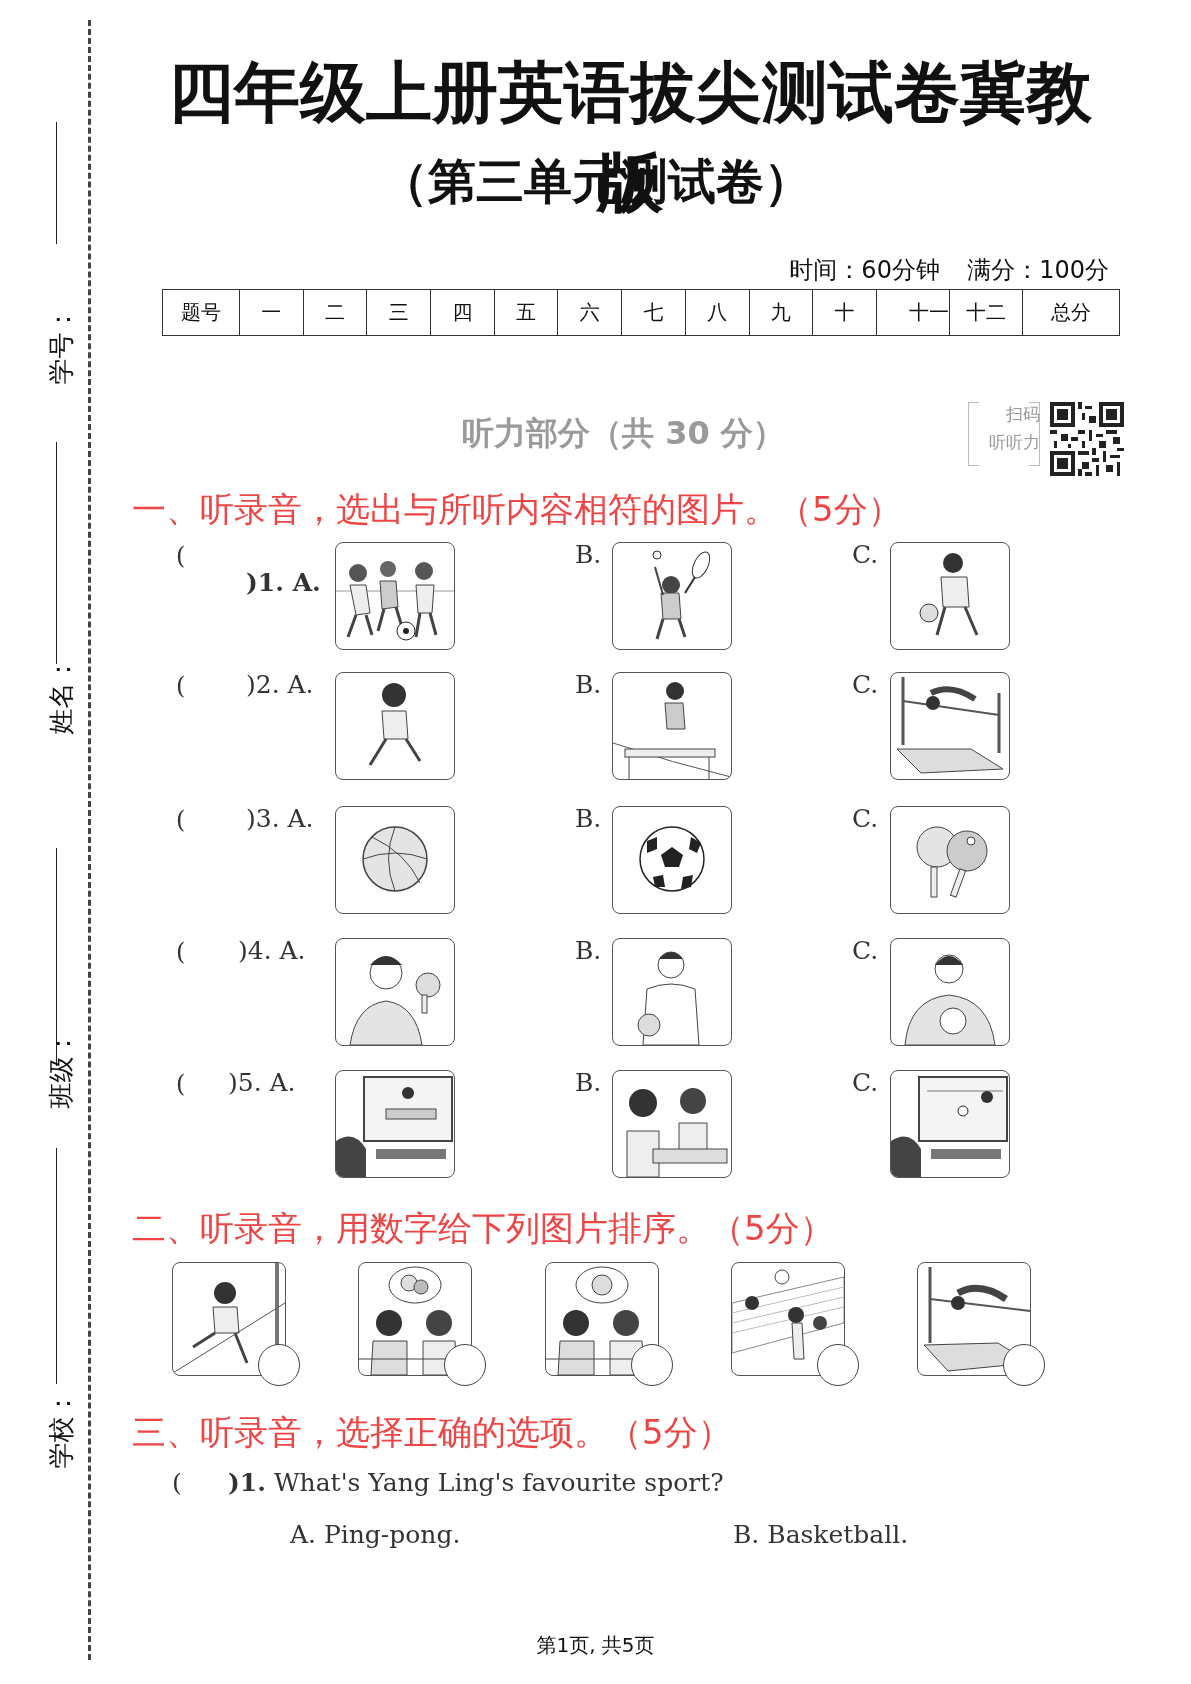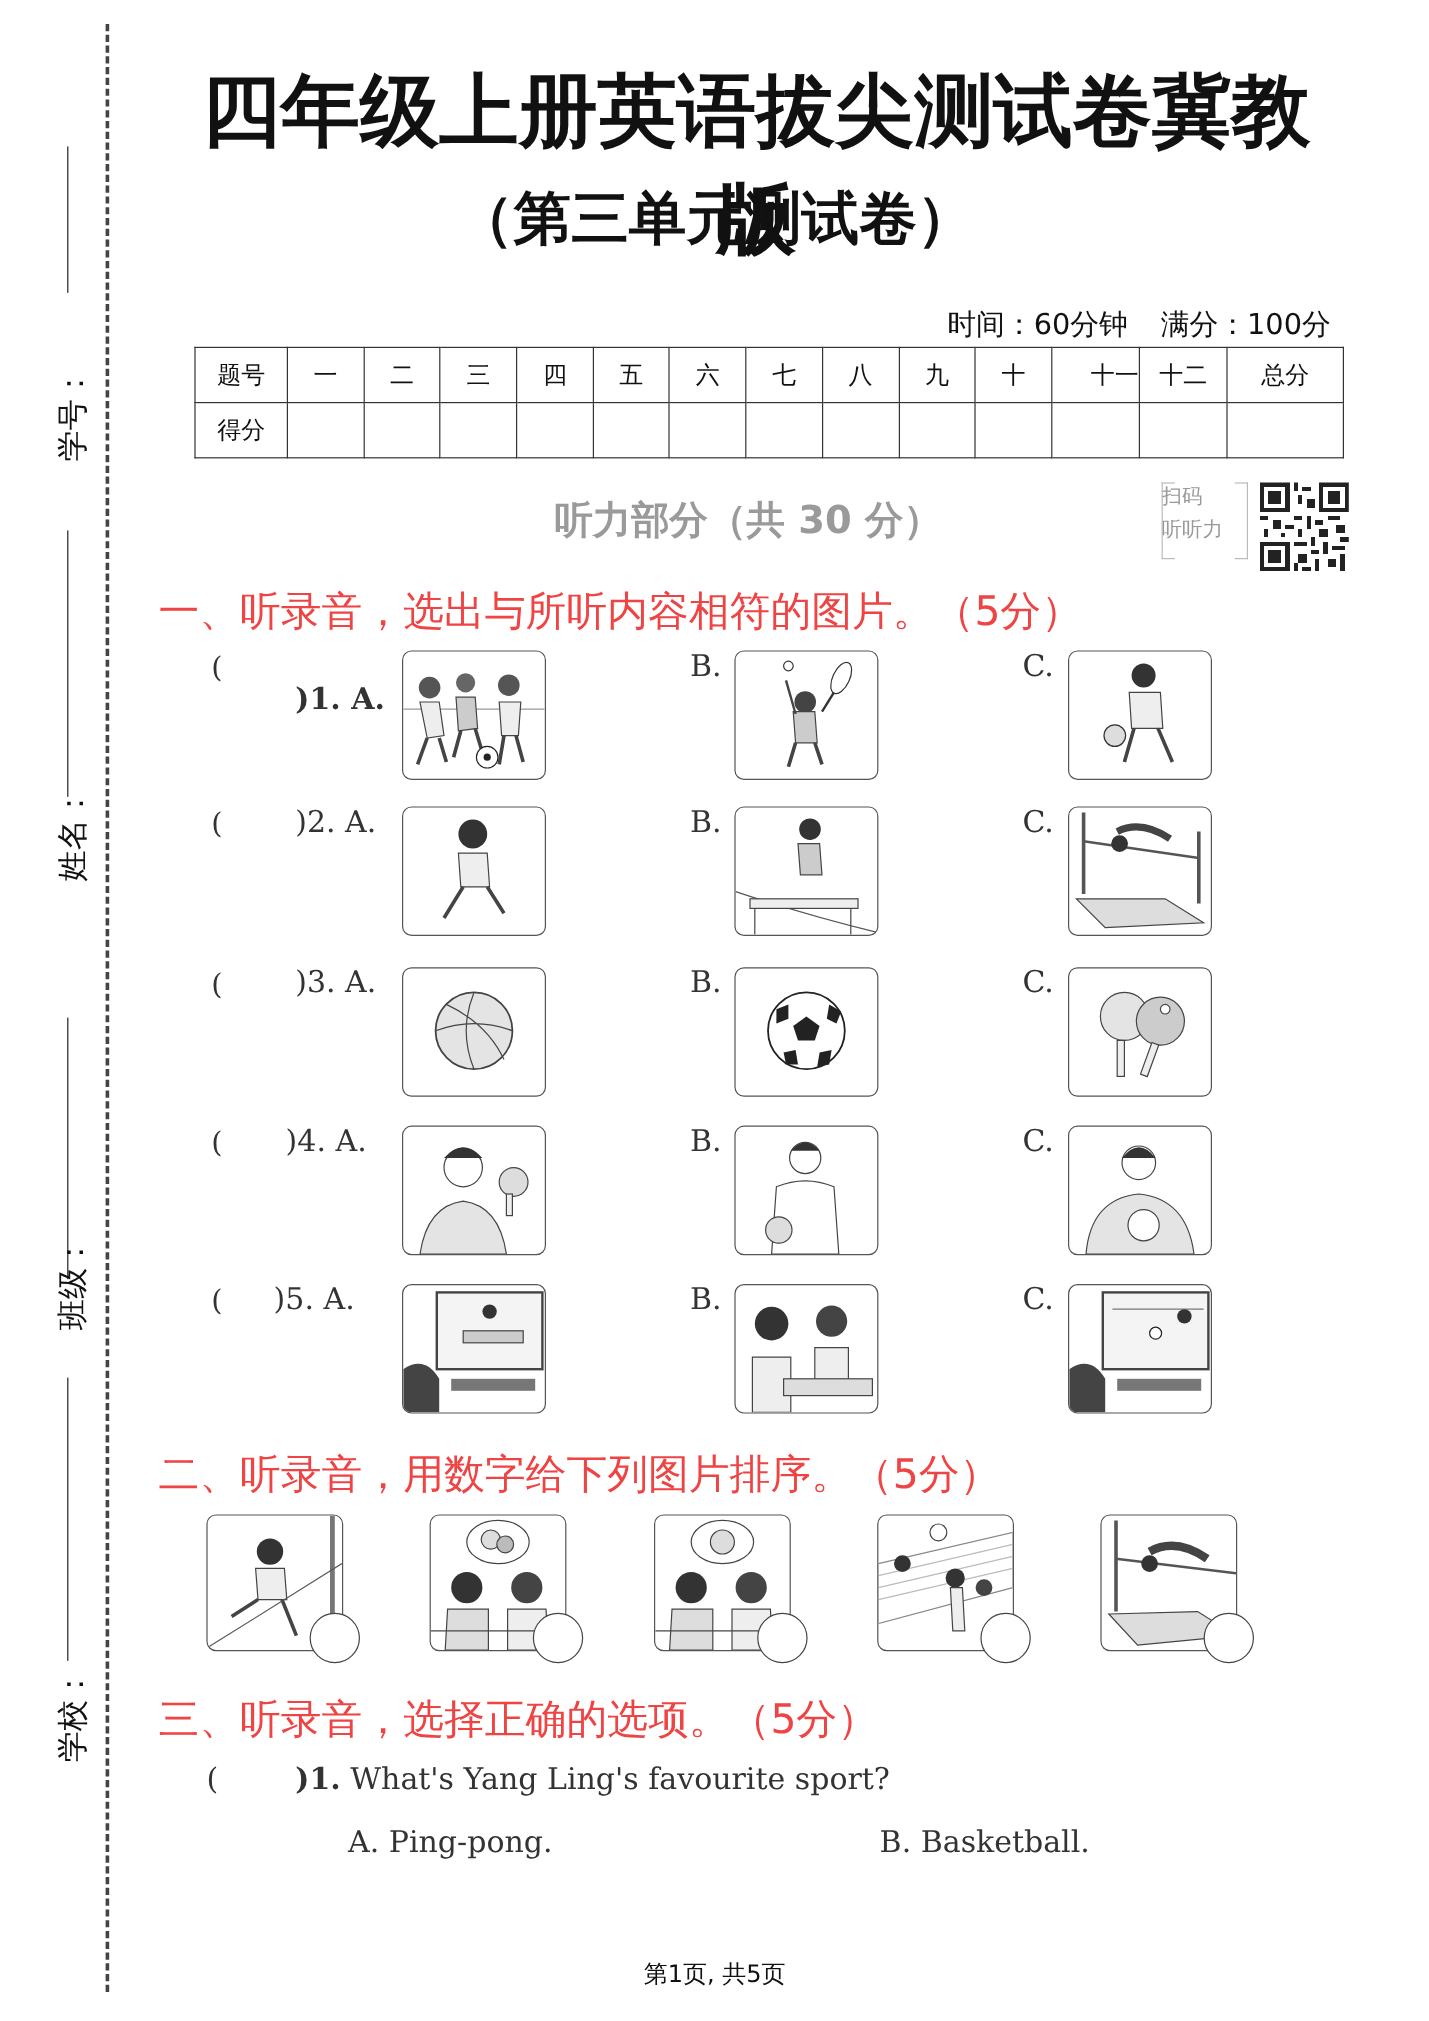--- a/index.html
+++ b/index.html
@@ -10,21 +10,21 @@
   .side-label { position: absolute; left: 30px; font-size: 26px; transform: rotate(-90deg); transform-origin: center; white-space: nowrap; font-family: "DejaVu Sans", sans-serif; }
   
   .title { position: absolute; left: 150px; top: 48px; width: 960px; text-align: center; font-size: 66px; font-weight: bold; letter-spacing: 0px; font-family: "DejaVu Sans", sans-serif; }
   .subtitle { position: absolute; left: 380px; top: 150px; font-size: 48px; font-weight: bold; font-family: "DejaVu Sans", sans-serif; }
   .meta { position: absolute; right: 82px; top: 254px; font-size: 24px; font-family: "DejaVu Sans", sans-serif; }
   
   table.score { position: absolute; left: 162px; top: 289px; width: 958px; border-collapse: collapse; }
   table.score td { border: 1.5px solid #333; height: 45px; text-align: center; font-size: 20px; padding: 0; }
   
   .listening { position: absolute; left: 462px; top: 412px; font-size: 32px; color: #9a9a9a; font-weight: bold; }
-  .qr-hint { position: absolute; left: 968px; top: 400px; width: 72px; height: 68px; font-size: 17px; color: #999; text-align: left; line-height: 28px; font-family: "DejaVu Serif", serif; }
+  .qr-hint { position: absolute; left: 968px; top: 400px; width: 72px; height: 68px; font-size: 17px; color: #999; text-align: right; line-height: 28px; font-family: "DejaVu Serif", serif; }
   .qr-hint::before, .qr-hint::after { content: ""; position: absolute; width: 10px; height: 62px; border: 1.5px solid #bbb; top: 2px; }
   .qr-hint::before { left: 0; border-right: none; }
   .qr-hint::after { right: 0; border-left: none; }
   .qr { position: absolute; left: 1050px; top: 402px; width: 74px; height: 74px; }
   .sec-head { position: absolute; left: 132px; font-size: 34px; color: #ef4444; }
   
   .q-paren { position: absolute; font-family: "DejaVu Serif", serif; font-size: 24px; color: #333; }
   .opt-label { position: absolute; font-family: "DejaVu Serif", serif; font-size: 25px; color: #333; }
   .pic { position: absolute; width: 118px; height: 106px; border: 1.5px solid #555; border-radius: 8px; background: #fff; overflow: hidden; }
   .pic svg { width: 100%; height: 100%; display: block; }
@@ -69,36 +69,20 @@
     <td>四</td>
     <td>五</td>
     <td>六</td>
     <td>七</td>
     <td>八</td>
     <td>九</td>
     <td>十</td>
     <td style="width:72px;text-align:right;">十一</td>
     <td style="width:72px;">十二</td>
     <td style="width:96px;">总分</td>
-  </tr>
-  <tr>
-    <td>得分</td>
-    <td></td>
-    <td></td>
-    <td></td>
-    <td></td>
-    <td></td>
-    <td></td>
-    <td></td>
-    <td></td>
-    <td></td>
-    <td></td>
-    <td></td>
-    <td></td>
-    <td></td>
   </tr>
 </tbody>
   </table>
 
 <div class="listening">听力部分（共 30 分）</div>
 <div class="qr-hint">
   <div>扫码</div>
   <div>听听力</div>
 </div>
 <div class="qr">
@@ -370,20 +354,20 @@
       <line x1="12" y1="36" x2="112" y2="48" stroke="#555" stroke-width="2"></line>
       <path d="M40 30 Q62 18 88 36" stroke="#444" stroke-width="7" fill="none"></path>
       <circle cx="40" cy="40" r="7" fill="#333"></circle>
       <path d="M6 82 L80 80 L112 100 L30 108Z" fill="#ddd" stroke="#444"></path>
     </svg>
 </div>
 <div class="seq-circle" style="left:1003px;top:1344px;"></div>
 
 <div class="sec-head" style="top:1410px;">三、听录音，选择正确的选项。（5分）</div>
 <div class="q3-text" style="left:172px;top:1468px;">(</div>
-<div class="q3-text" style="left:246px;top:1468px;">
+<div class="q3-text" style="left:228px;top:1468px;">
   <span style="font-weight:bold;">)1.</span>
   <span>What's Yang Ling's favourite sport?</span>
 </div>
 <div class="q3-text" style="left:290px;top:1520px;">A. Ping-pong.</div>
 <div class="q3-text" style="left:733px;top:1520px;">B. Basketball.</div>
 
 <div class="footer">第1页, 共5页</div>
 
 </body></html>

